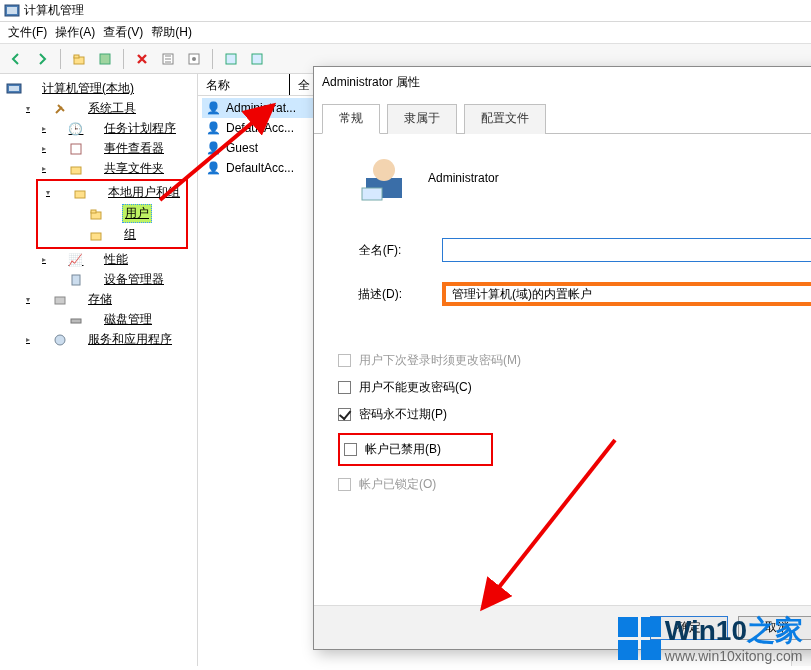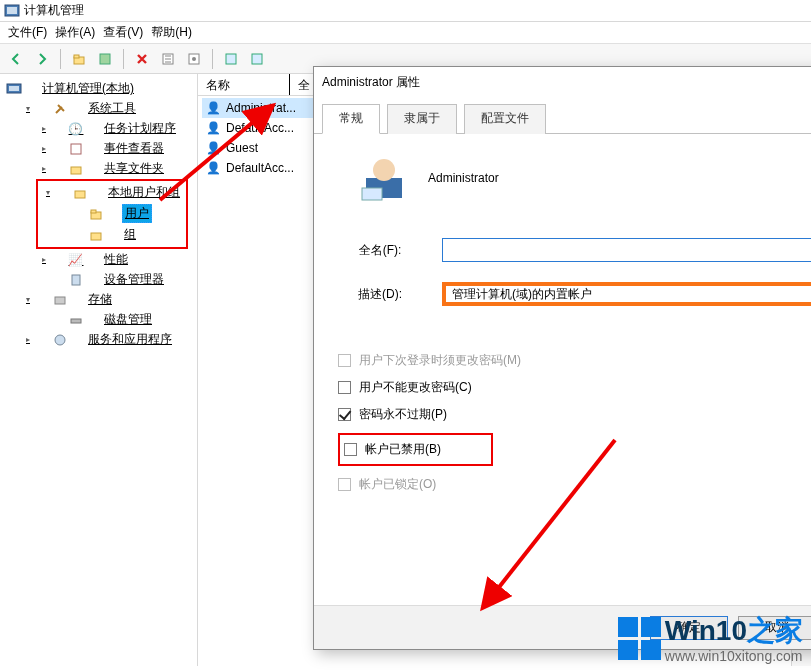--- a/index.html
+++ b/index.html
@@ -67,21 +67,21 @@
     display:flex; align-items:center; gap:18px;
     padding:1px 2px;
     text-decoration:underline;
   }
   .expander {
     width:12px; height:12px; display:inline-flex; align-items:center; justify-content:center;
     color:#606060; font-size:8px;
   }
   .node .ic { width:16px; height:16px; display:inline-flex; align-items:center; justify-content:center;}
   .node.selected .lbl {
-    background:#0ea5e9; border:1px dotted #3399ff; padding:0 2px;
+    background:#bef264; border:1px dotted #3399ff; padding:0 2px;
   }
   .lbl { padding:0 2px;}
   .hl-box { border:2px solid #e00; padding:2px;}
   
   .list-panel {
     flex:1; display:flex; flex-direction:column;
   }
   .list-header {
     height:22px; display:flex; border-bottom:1px solid #d8d8d8;
     background:#fff;

